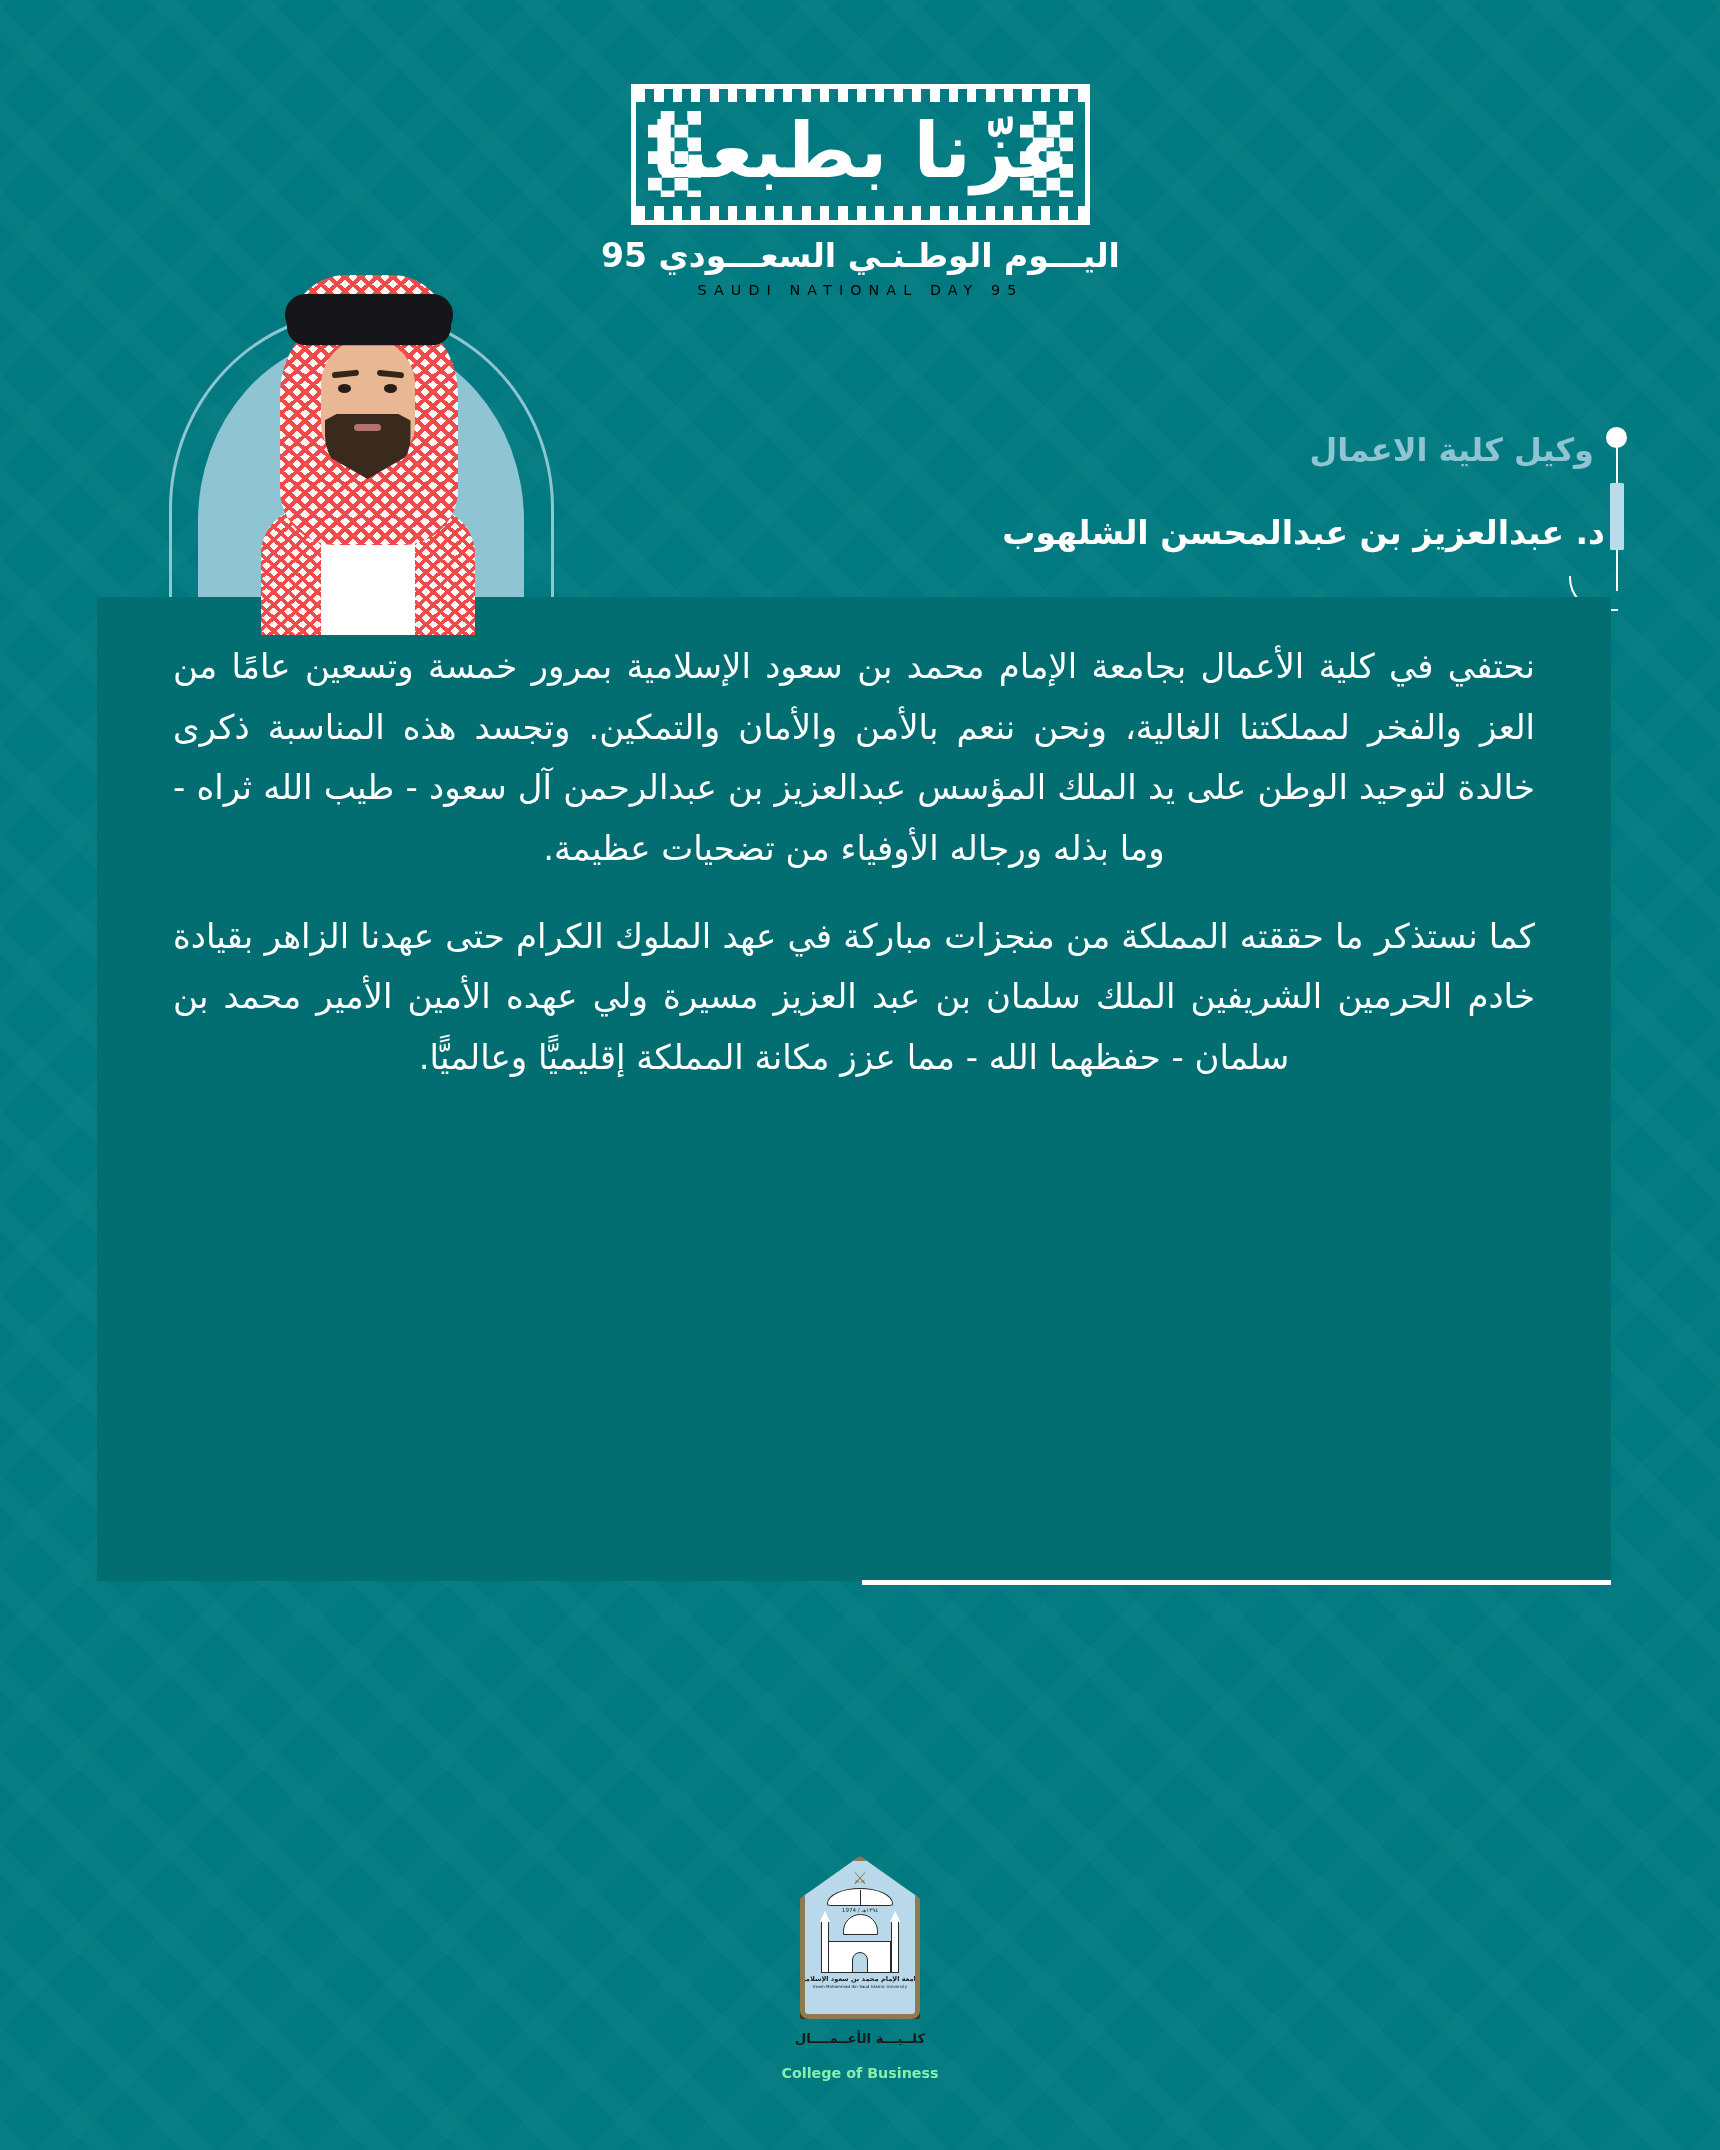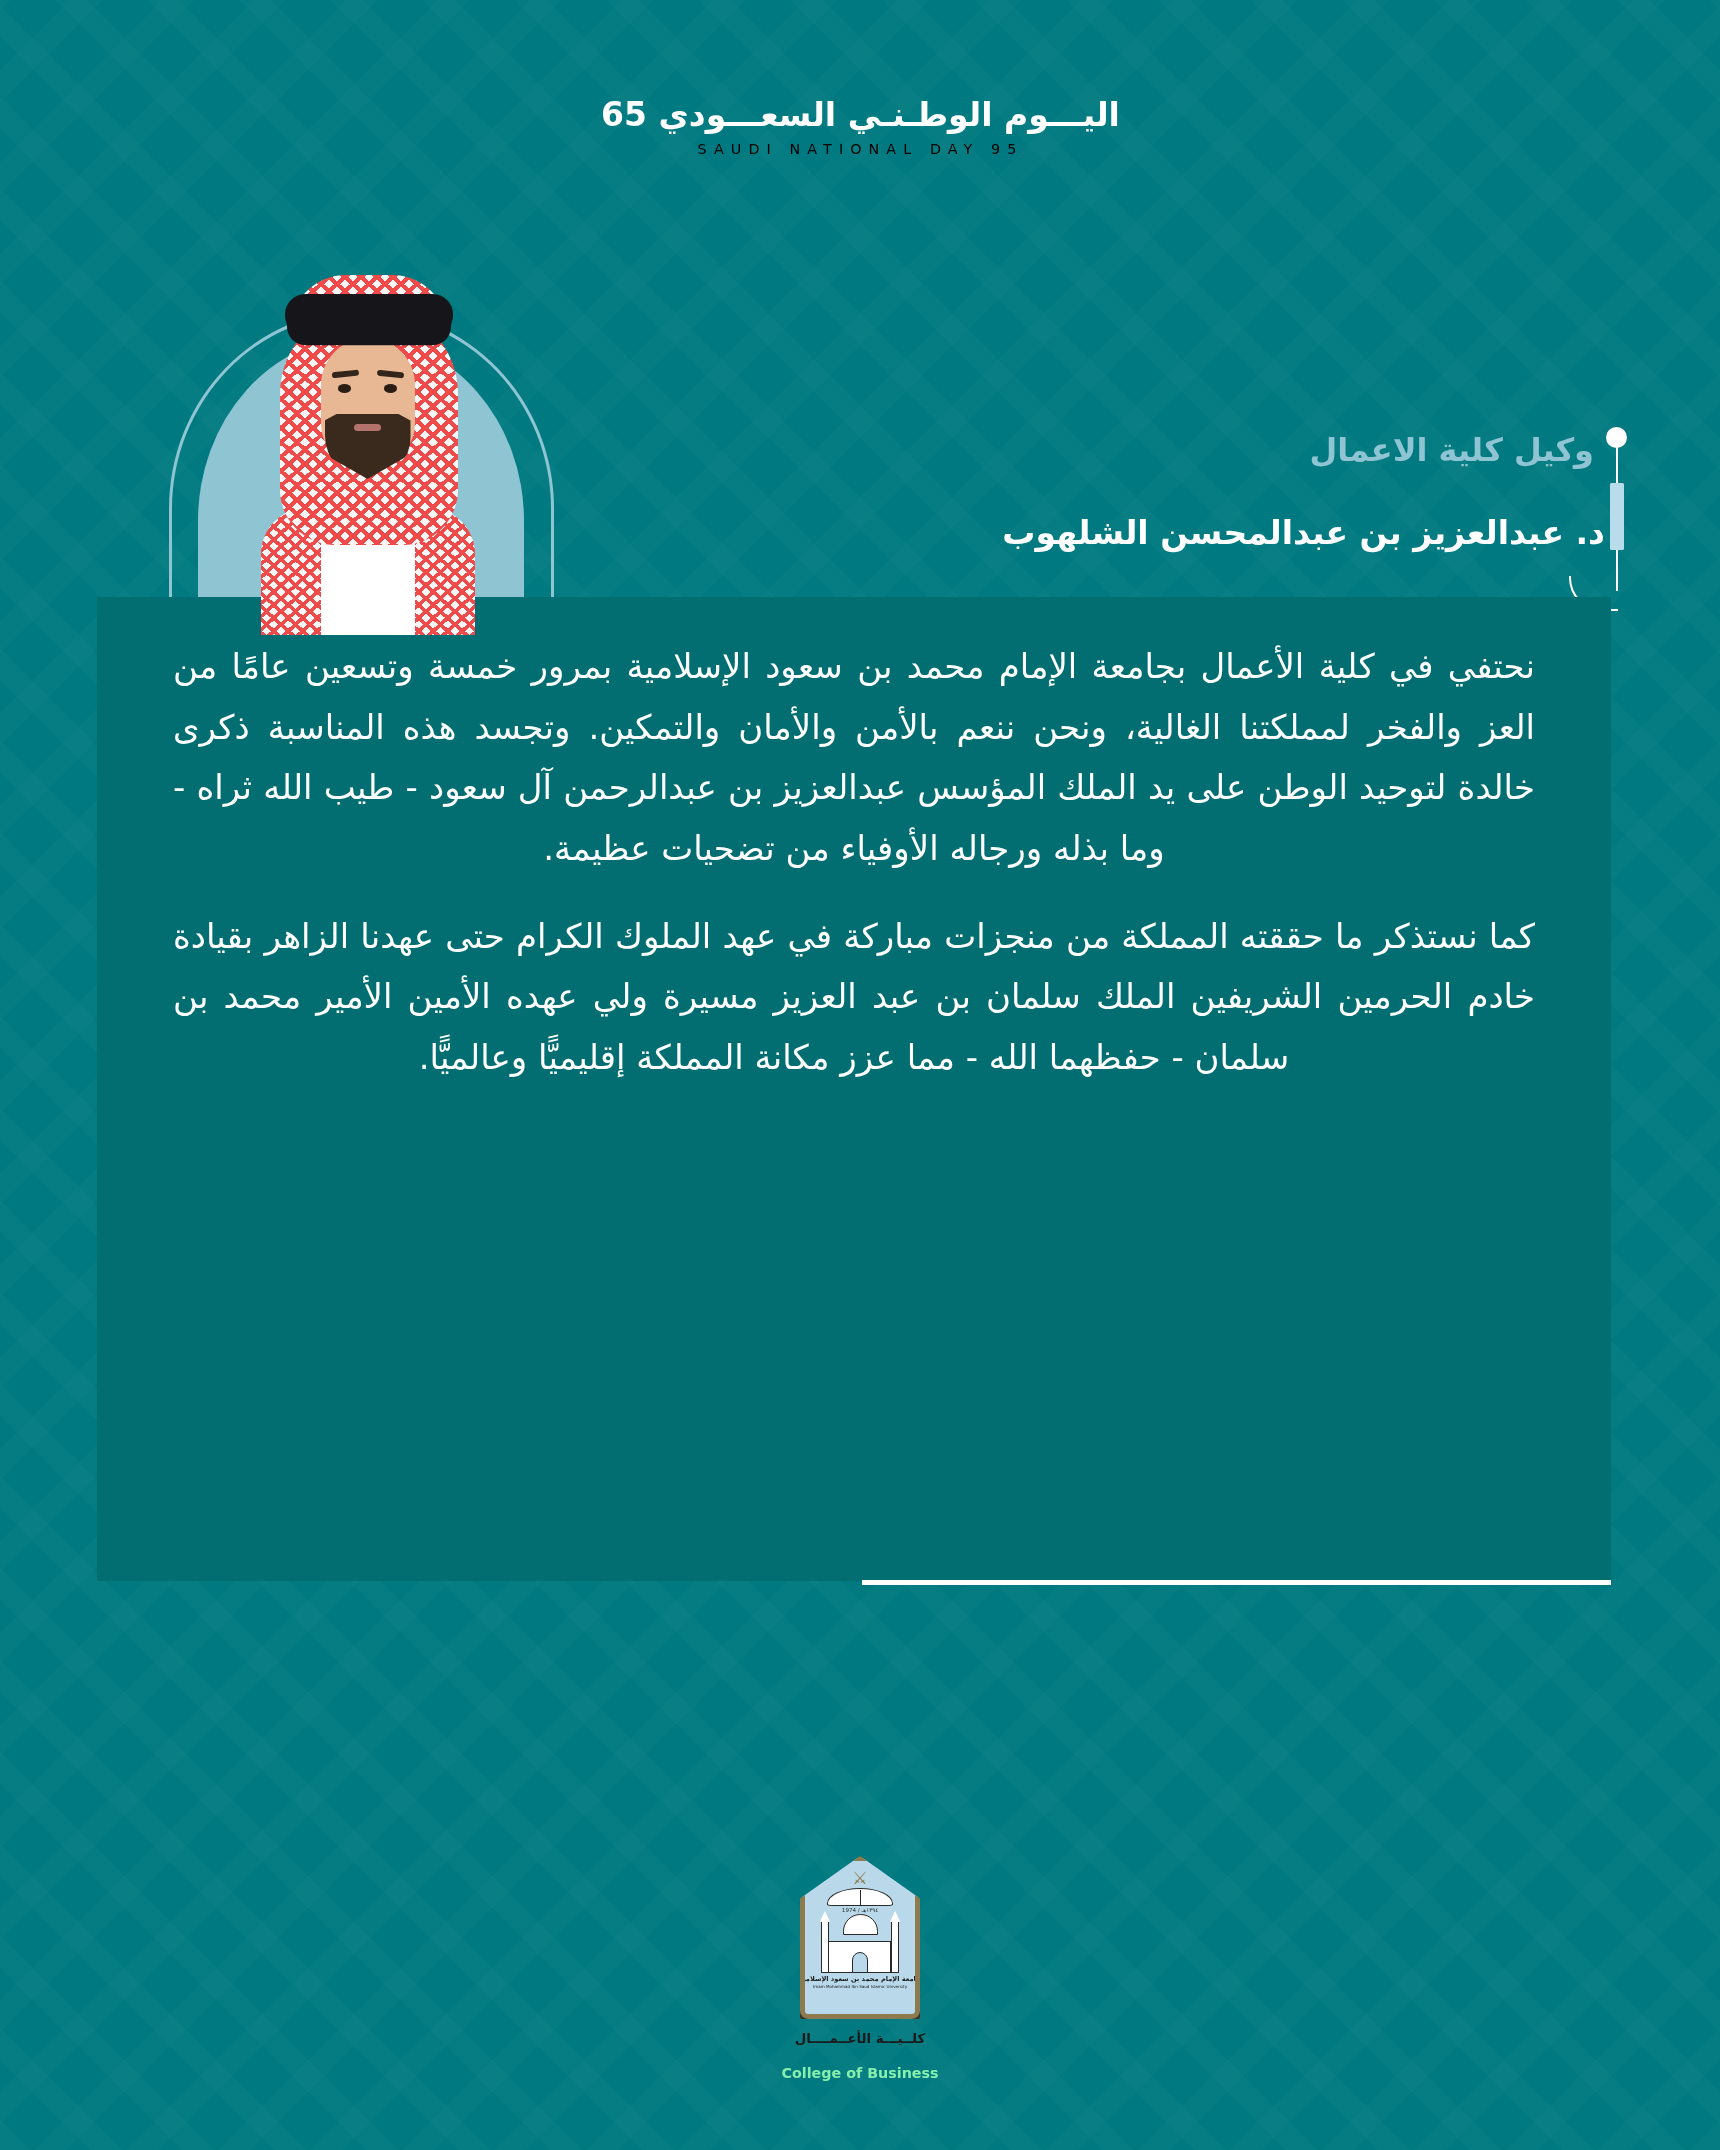--- a/index.html
+++ b/index.html
@@ -357,21 +357,28 @@
   }
 </style>
 </head>
 <body>
 
 <div id="poster">
 
   <div id="watermark"></div>
 
   <div id="nd-logo">
-    <div class="logo-sub-ar">اليـــوم الوطـنـي السعـــودي 65</div>
+    <div class="logo-frame">
+      <div class="teeth top"></div>
+      <div class="teeth bot"></div>
+      <div class="checker l"></div>
+      <div class="checker r"></div>
+      <div class="logo-ar">عزّنا بطبعنا</div>
+    </div>
+    <div class="logo-sub-ar">اليـــوم الوطـنـي السعـــودي 95</div>
     <div class="logo-sub-en">SAUDI NATIONAL DAY 95</div>
   </div>
 
   <div id="portrait-block">
     <div class="oval-ring"></div>
     <div class="oval-fill"></div>
 
     <div class="person">
       <div class="shoulders"></div>
       <div class="thobe">

